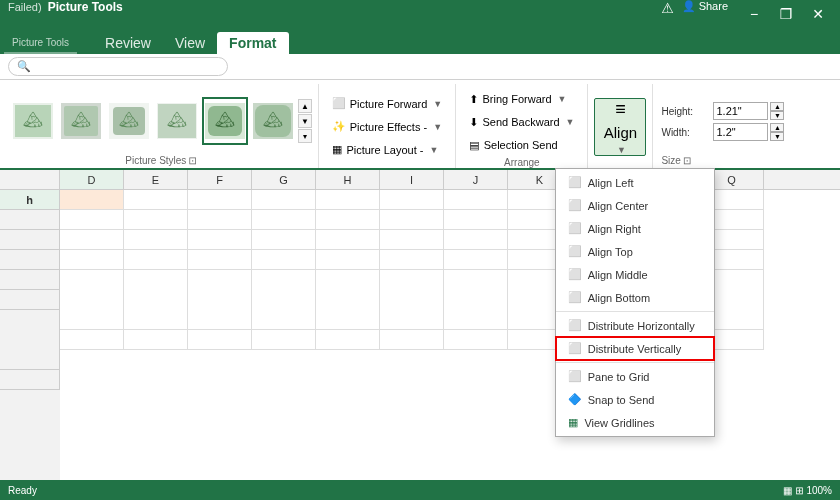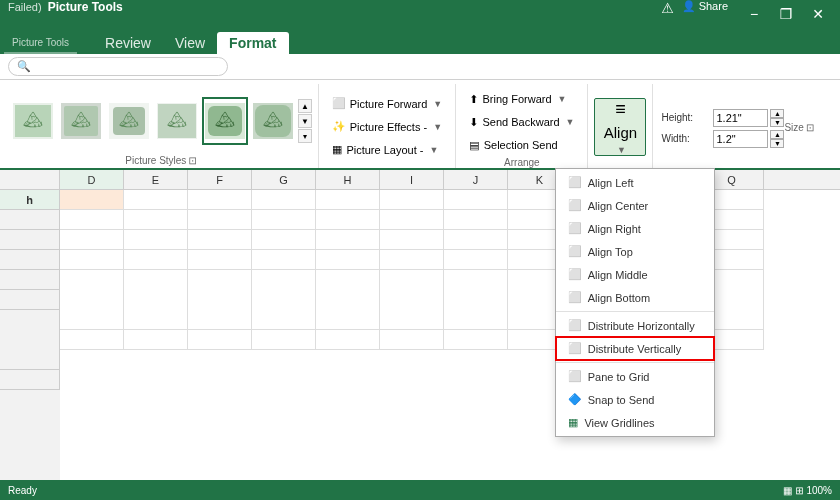--- a/index.html
+++ b/index.html
@@ -397,21 +397,21 @@
     <div style="flex:1; display:flex; align-items:center; justify-content:center;">
       <div class="ribbon-btn" style="background:#ddeedd; border:1px solid #217346; flex-direction:column; width:52px; height:58px; justify-content:center;">
         <span style="font-size:18px;">≡</span>
         <span style="font-size:15px;">Align</span>
         <span class="ribbon-btn-arrow">▼</span>
       </div>
     </div>
     <div style="font-size:10px; color:#666; padding-bottom:2px;"></div>
   </div>
 
-  <div style="display:flex; flex-direction:row; padding:4px 8px 0;">
+  <div style="display:flex; flex-direction:column; padding:4px 8px 0;">
     <div style="display:flex; flex-direction:column; gap:3px; flex:1; justify-content:center;">
       <div class="size-row">
         <span class="size-label">Height:</span>
         <input class="size-input" value="1.21&quot;" style="width: 55px;">
         <div class="size-spin">
           <div class="spin-btn">▲</div>
           <div class="spin-btn">▼</div>
         </div>
       </div>
       <div class="size-row">

